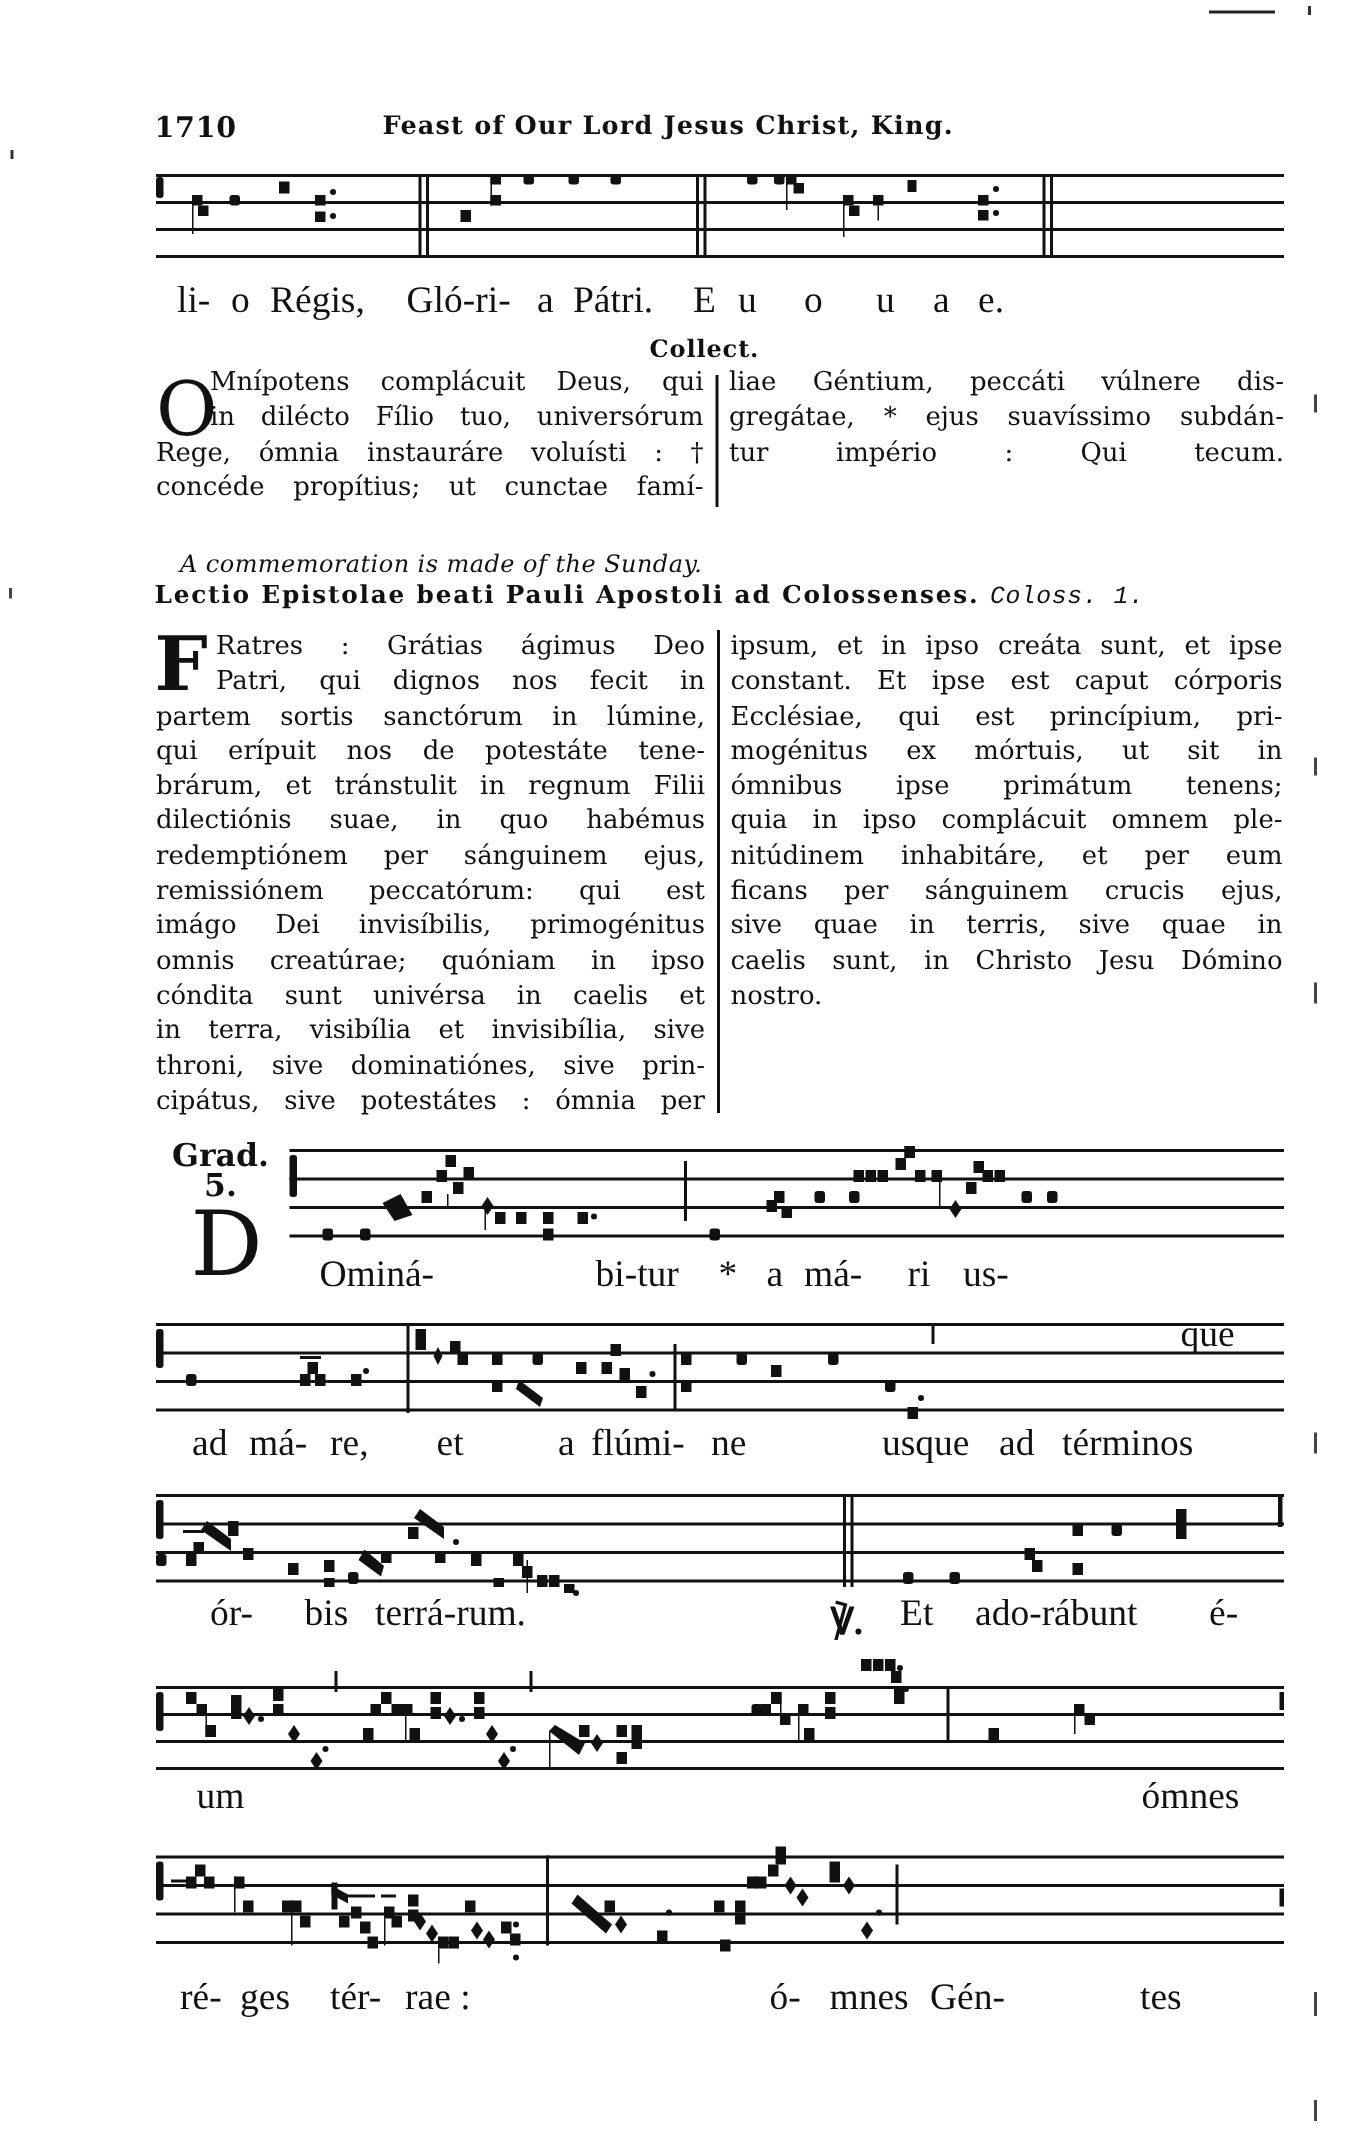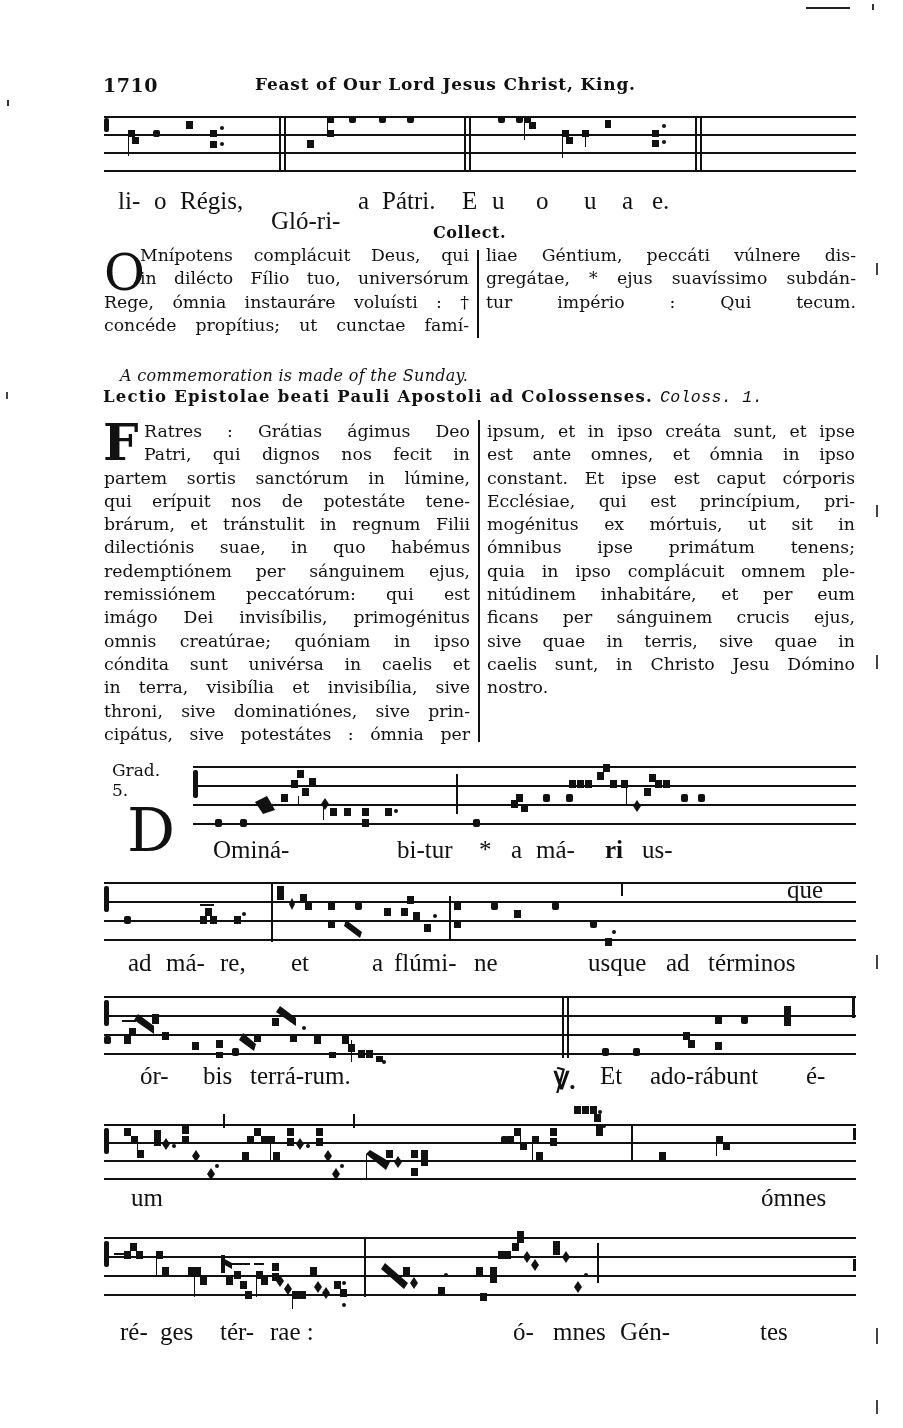--- a/index.html
+++ b/index.html
@@ -20,21 +20,21 @@
   .lyric { position: absolute; top: 0; }
 
   .section-head { font-family: "DejaVu Serif", serif; font-weight: bold; font-size: 16px; letter-spacing: 0.6px; }
   .body-text { font-family: "DejaVu Serif", serif; font-size: 17.3px; line-height: 23.3px; }
   .col { position: absolute; text-align: justify; text-align-last: justify; }
   .col-rule { position: absolute; width: 2px; background: #111; }
   .dropcap { position: absolute; font-family: "DejaVu Serif", serif; font-weight: bold; line-height: 1; }
   .italic-note { font-family: "DejaVu Serif", serif; font-style: italic; font-size: 16px; letter-spacing: 0.3px; }
   .rubric-line { font-family: "DejaVu Serif", serif; font-weight: bold; font-size: 16.5px; letter-spacing: 1.2px; white-space: nowrap; }
   .rubric-line i { font-weight: normal; letter-spacing: 0.4px; font-family: Liberation Mono, monospace; }
-  .grad-label { font-family: "DejaVu Serif", serif; font-weight: normal; font-size: 17px; line-height: 20px; }
+  .grad-label { font-family: "DejaVu Serif", serif; font-weight: bold; font-size: 21px; text-align: center; line-height: 20px; }
   .versicle { font-weight: bold; }
   .line-row { display: block; white-space: nowrap; }
 </style>
 </head>
 <body>
 
 <div class="abs" style="left:806px;top:7px;width:44px;height:2px;background:#222;"></div>
 <div class="abs" style="left:872px;top:4px;width:2px;height:6px;background:#333;"></div>
 <div class="abs" style="left:7px;top:100px;width:2px;height:6px;background:#333;"></div>
 <div class="abs" style="left:6px;top:392px;width:2px;height:7px;background:#444;"></div>
@@ -99,21 +99,21 @@
         <circle cx="560" cy="10" r="2"></circle>
         <circle cx="560" cy="26" r="2"></circle>
     </g>
   </svg>
 </div>
 
 <div class="lyrics" style="left:118px;top:187px;width:740px;height:30px;">
   <span class="lyric" style="left:0px;">li-</span>
   <span class="lyric" style="left:36px;">o</span>
   <span class="lyric" style="left:62px;">Régis,</span>
-  <span class="lyric" style="left:153px;margin-top:20px;">Gló-ri-</span>
+  <span class="lyric" style="left:153px;">Gló-ri-</span>
   <span class="lyric" style="left:240px;">a</span>
   <span class="lyric" style="left:264px;">Pátri.</span>
   <span class="lyric" style="left:344px;">E</span>
   <span class="lyric" style="left:374px;">u</span>
   <span class="lyric" style="left:418px;">o</span>
   <span class="lyric" style="left:466px;">u</span>
   <span class="lyric" style="left:504px;">a</span>
   <span class="lyric" style="left:534px;">e.</span>
 </div>
 
@@ -153,21 +153,20 @@
   <span class="line-row">imágo Dei invisíbilis, primogénitus</span>
   <span class="line-row">omnis creatúrae; quóniam in ipso</span>
   <span class="line-row">cóndita sunt univérsa in caelis et</span>
   <span class="line-row">in terra, visibília et invisibília, sive</span>
   <span class="line-row">throni, sive dominatiónes, sive prin-</span>
   <span class="line-row">cipátus, sive potestátes : ómnia per</span>
 </div>
 <div class="col-rule" style="left:478px;top:420px;height:322px;"></div>
 <div class="col body-text" style="left:487px;top:420px;width:368px;">
   <span class="line-row">ipsum, et in ipso creáta sunt, et ipse</span>
-  <span class="line-row">est ante omnes, et ómnia in ipso</span>
   <span class="line-row">constant. Et ipse est caput córporis</span>
   <span class="line-row">Ecclésiae, qui est princípium, pri-</span>
   <span class="line-row">mogénitus ex mórtuis, ut sit in</span>
   <span class="line-row">ómnibus ipse primátum tenens;</span>
   <span class="line-row">quia in ipso complácuit omnem ple-</span>
   <span class="line-row">nitúdinem inhabitáre, et per eum</span>
   <span class="line-row">ficans per sánguinem crucis ejus,</span>
   <span class="line-row">sive quae in terris, sive quae in</span>
   <span class="line-row">caelis sunt, in Christo Jesu Dómino</span>
   <span class="line-row">nostro.</span>
@@ -229,21 +228,21 @@
       <rect x="505" y="28" width="7" height="8" rx="2"></rect>
     </g>
   </svg>
 </div>
 <div class="lyrics" style="left:213px;top:836px;width:650px;height:30px;">
   <span class="lyric" style="left:0px;">Ominá-</span>
   <span class="lyric" style="left:184px;">bi-tur</span>
   <span class="lyric" style="left:266px;">*</span>
   <span class="lyric" style="left:298px;">a</span>
   <span class="lyric" style="left:323px;">má-</span>
-  <span class="lyric" style="left:392px;font-weight:bold;">ri</span>
+  <span class="lyric" style="left:392px;">ri</span>
   <span class="lyric" style="left:429px;">us-</span>
   <span class="lyric" style="left:574px;margin-top:40px;">que</span>
 </div>
 
 <div class="staff" style="top:882px;height:62px;">
   <div class="line" style="top:0px;"></div>
     <div class="line" style="top:19px;"></div>
     <div class="line" style="top:38px;"></div>
     <div class="line" style="top:57px;"></div>
   <svg width="752" height="70">

